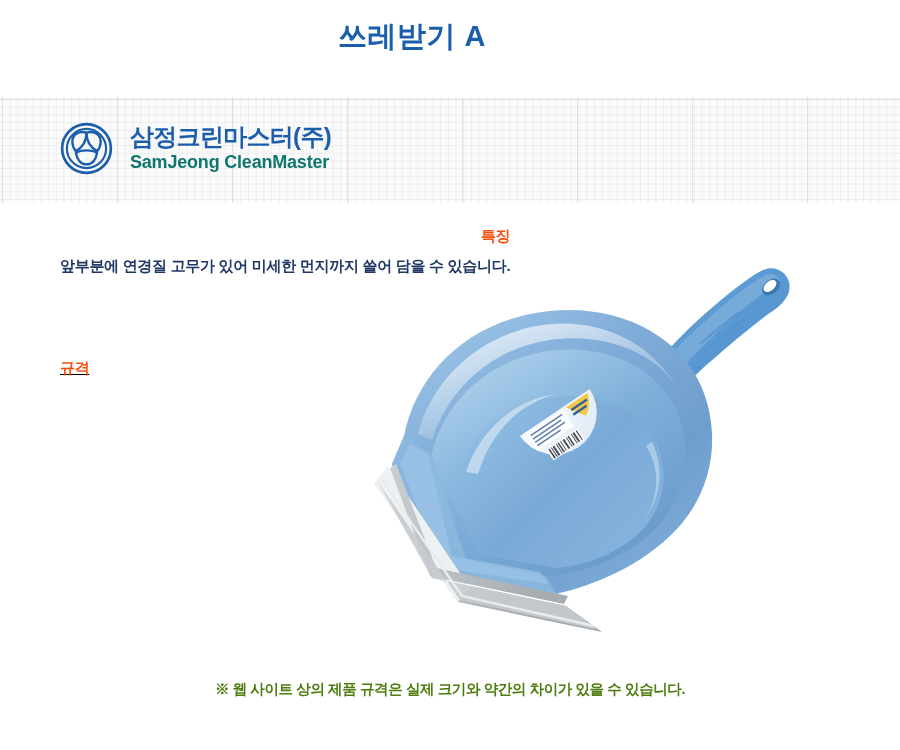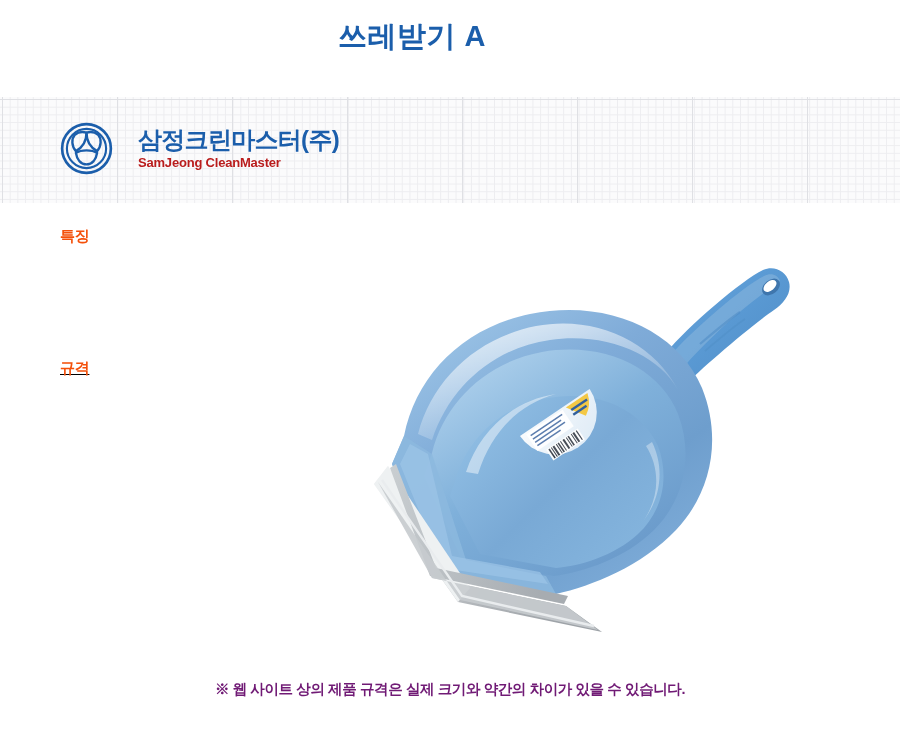--- a/index.html
+++ b/index.html
@@ -51,40 +51,40 @@
       7.7px 7.7px,
       7.7px 7.7px;
     background-position: 2px 0, 0 2px, 2px 0, 0 2px;
   }
 
   .logo-wrap {
     position:absolute;
     left:60px; top:122px;
     display:flex;
     align-items:center;
-    gap:25px;
+    gap:17px;
   }
   .logo-mark {
     width:53px; height:53px;
     flex:0 0 53px;
     display:block;
   }
   .logo-text { display:flex; flex-direction:column; }
   .logo-ko {
     font-size:24px;
     font-weight:bold;
     color:#1b5eab;
     letter-spacing:-0.7px;
     line-height:1.12;
     white-space:nowrap;
   }
   .logo-en {
-    font-size:13px;
-    font-weight:bold;
-    color:#b91c1c;
+    font-size:18px;
+    font-weight:bold;
+    color:#0f766e;
     letter-spacing:-0.2px;
     line-height:1.2;
     margin-top:1px;
     white-space:nowrap;
   }
 
   
   .info-section { position:absolute; left:60px; }
   .sec-features { top:225px;text-align:right; }
   .sec-specs    { top:357px;text-decoration:underline; }
@@ -116,21 +116,21 @@
   .product-photo svg { display:block; width:100%; height:100%; }
 
   
   .footer-note {
     position:absolute;
     left:0; top:679px;
     width:900px;
     text-align:center;
     font-size:14.5px;
     font-weight:bold;
-    color:#701a75;
+    color:#4d7c0f;
     letter-spacing:-0.4px;
     line-height:1.4;
   }
 </style>
 </head>
 <body>
 
 <div id="page">
 
   <div class="page-title">쓰레받기 A</div>
@@ -146,20 +146,21 @@
       <path d="M30 58 C40 52 60 52 70 58 C68 72 60 80 50 80 C40 80 32 72 30 58 Z" fill="none" stroke="#1b5eab" stroke-width="4.5" stroke-linejoin="round"></path>
     </svg>
     <div class="logo-text">
       <div class="logo-ko">삼정크린마스터(주)</div>
       <div class="logo-en">SamJeong CleanMaster</div>
     </div>
   </div>
 
   <div class="info-section sec-features">
     <div class="sec-heading">특징</div>
+    <div class="sec-body">앞부분에 연경질 고무가 있어 미세한 먼지까지 쓸어 담을 수 있습니다.</div>
   </div>
 
   <div class="info-section sec-specs">
     <div class="sec-heading">규격</div>
   </div>
 
   <div class="product-photo">
     <svg viewBox="0 0 460 410">
       <defs>
         <linearGradient id="panOuter" x1="0.15" y1="0.05" x2="0.85" y2="0.95">

